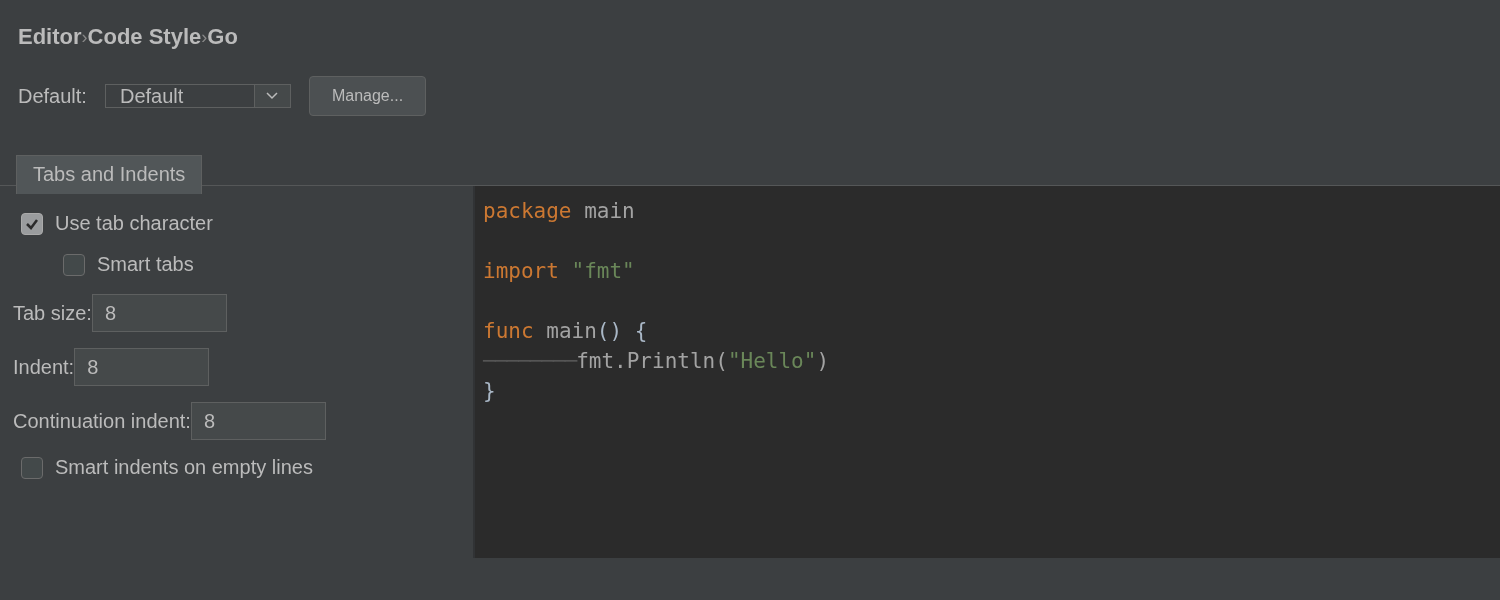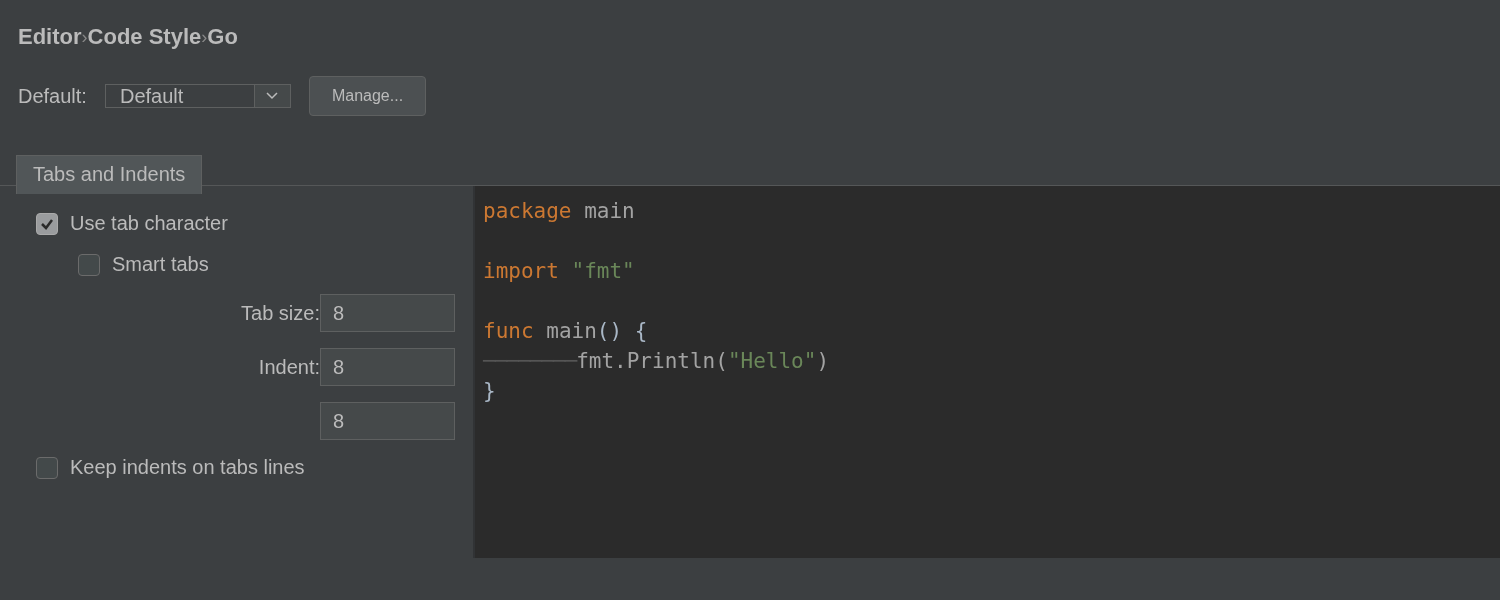--- a/index.html
+++ b/index.html
@@ -92,21 +92,21 @@
   }
 
   
   .main {
     display: flex;
     height: calc(100% - 228px);
   }
   .settings-panel {
     width: 475px;
     flex: 0 0 475px;
-    padding: 26px 18px 18px 28px;
+    padding: 26px 18px 18px 13px;
     border-right: 2px solid #313335;
     background: #3c3f41;
   }
   .field-row {
     display: flex;
     align-items: center;
     margin-bottom: 18px;
     gap: 12px;
   }
   .field-row.indent1 { padding-left: 8px; }
@@ -127,21 +127,21 @@
   }
   .checkbox.checked {
     background: #9a9c9e;
     border-color: #aaa;
   }
   .checkbox.checked svg path { stroke: #2b2b2b; }
 
   .num-row {
     display: flex;
     align-items: center;
-    justify-content: flex-end;
+    justify-content: flex-start;
     margin-bottom: 16px;
   }
   .num-row label { font-size: 20px; }
   .num-input {
     width: 135px;
     height: 38px;
     background: #45494a;
     border: 1px solid #5e6060;
     color: #bbbbbb;
     font-size: 20px;
@@ -216,26 +216,27 @@
       <label>Tab size:</label>
       <input class="num-input" value="8" style="">
     </div>
 
     <div class="num-row">
       <label>Indent:</label>
       <input class="num-input" value="8" style="">
     </div>
 
     <div class="num-row">
+      <label>Continuation indent:</label>
       <input class="num-input" value="8" style="">
     </div>
 
     <div class="field-row indent1">
       <div class="checkbox"></div>
-      <label>Keep indents on tabs lines</label>
+      <label>Smart indents on empty lines</label>
     </div>
 
   </div>
 
   <div class="code-preview"><span class="kw">package</span> <span class="ident">main</span>
 
 <span class="kw">import</span> <span class="str">"fmt"</span>
 
 <span class="kw">func</span> <span class="ident">main</span><span class="parens">()</span> <span class="parens">{</span>
 <span class="ws-guide">────────</span><span class="ident">fmt.Println(</span><span class="str">"Hello"</span><span class="ident">)</span>

